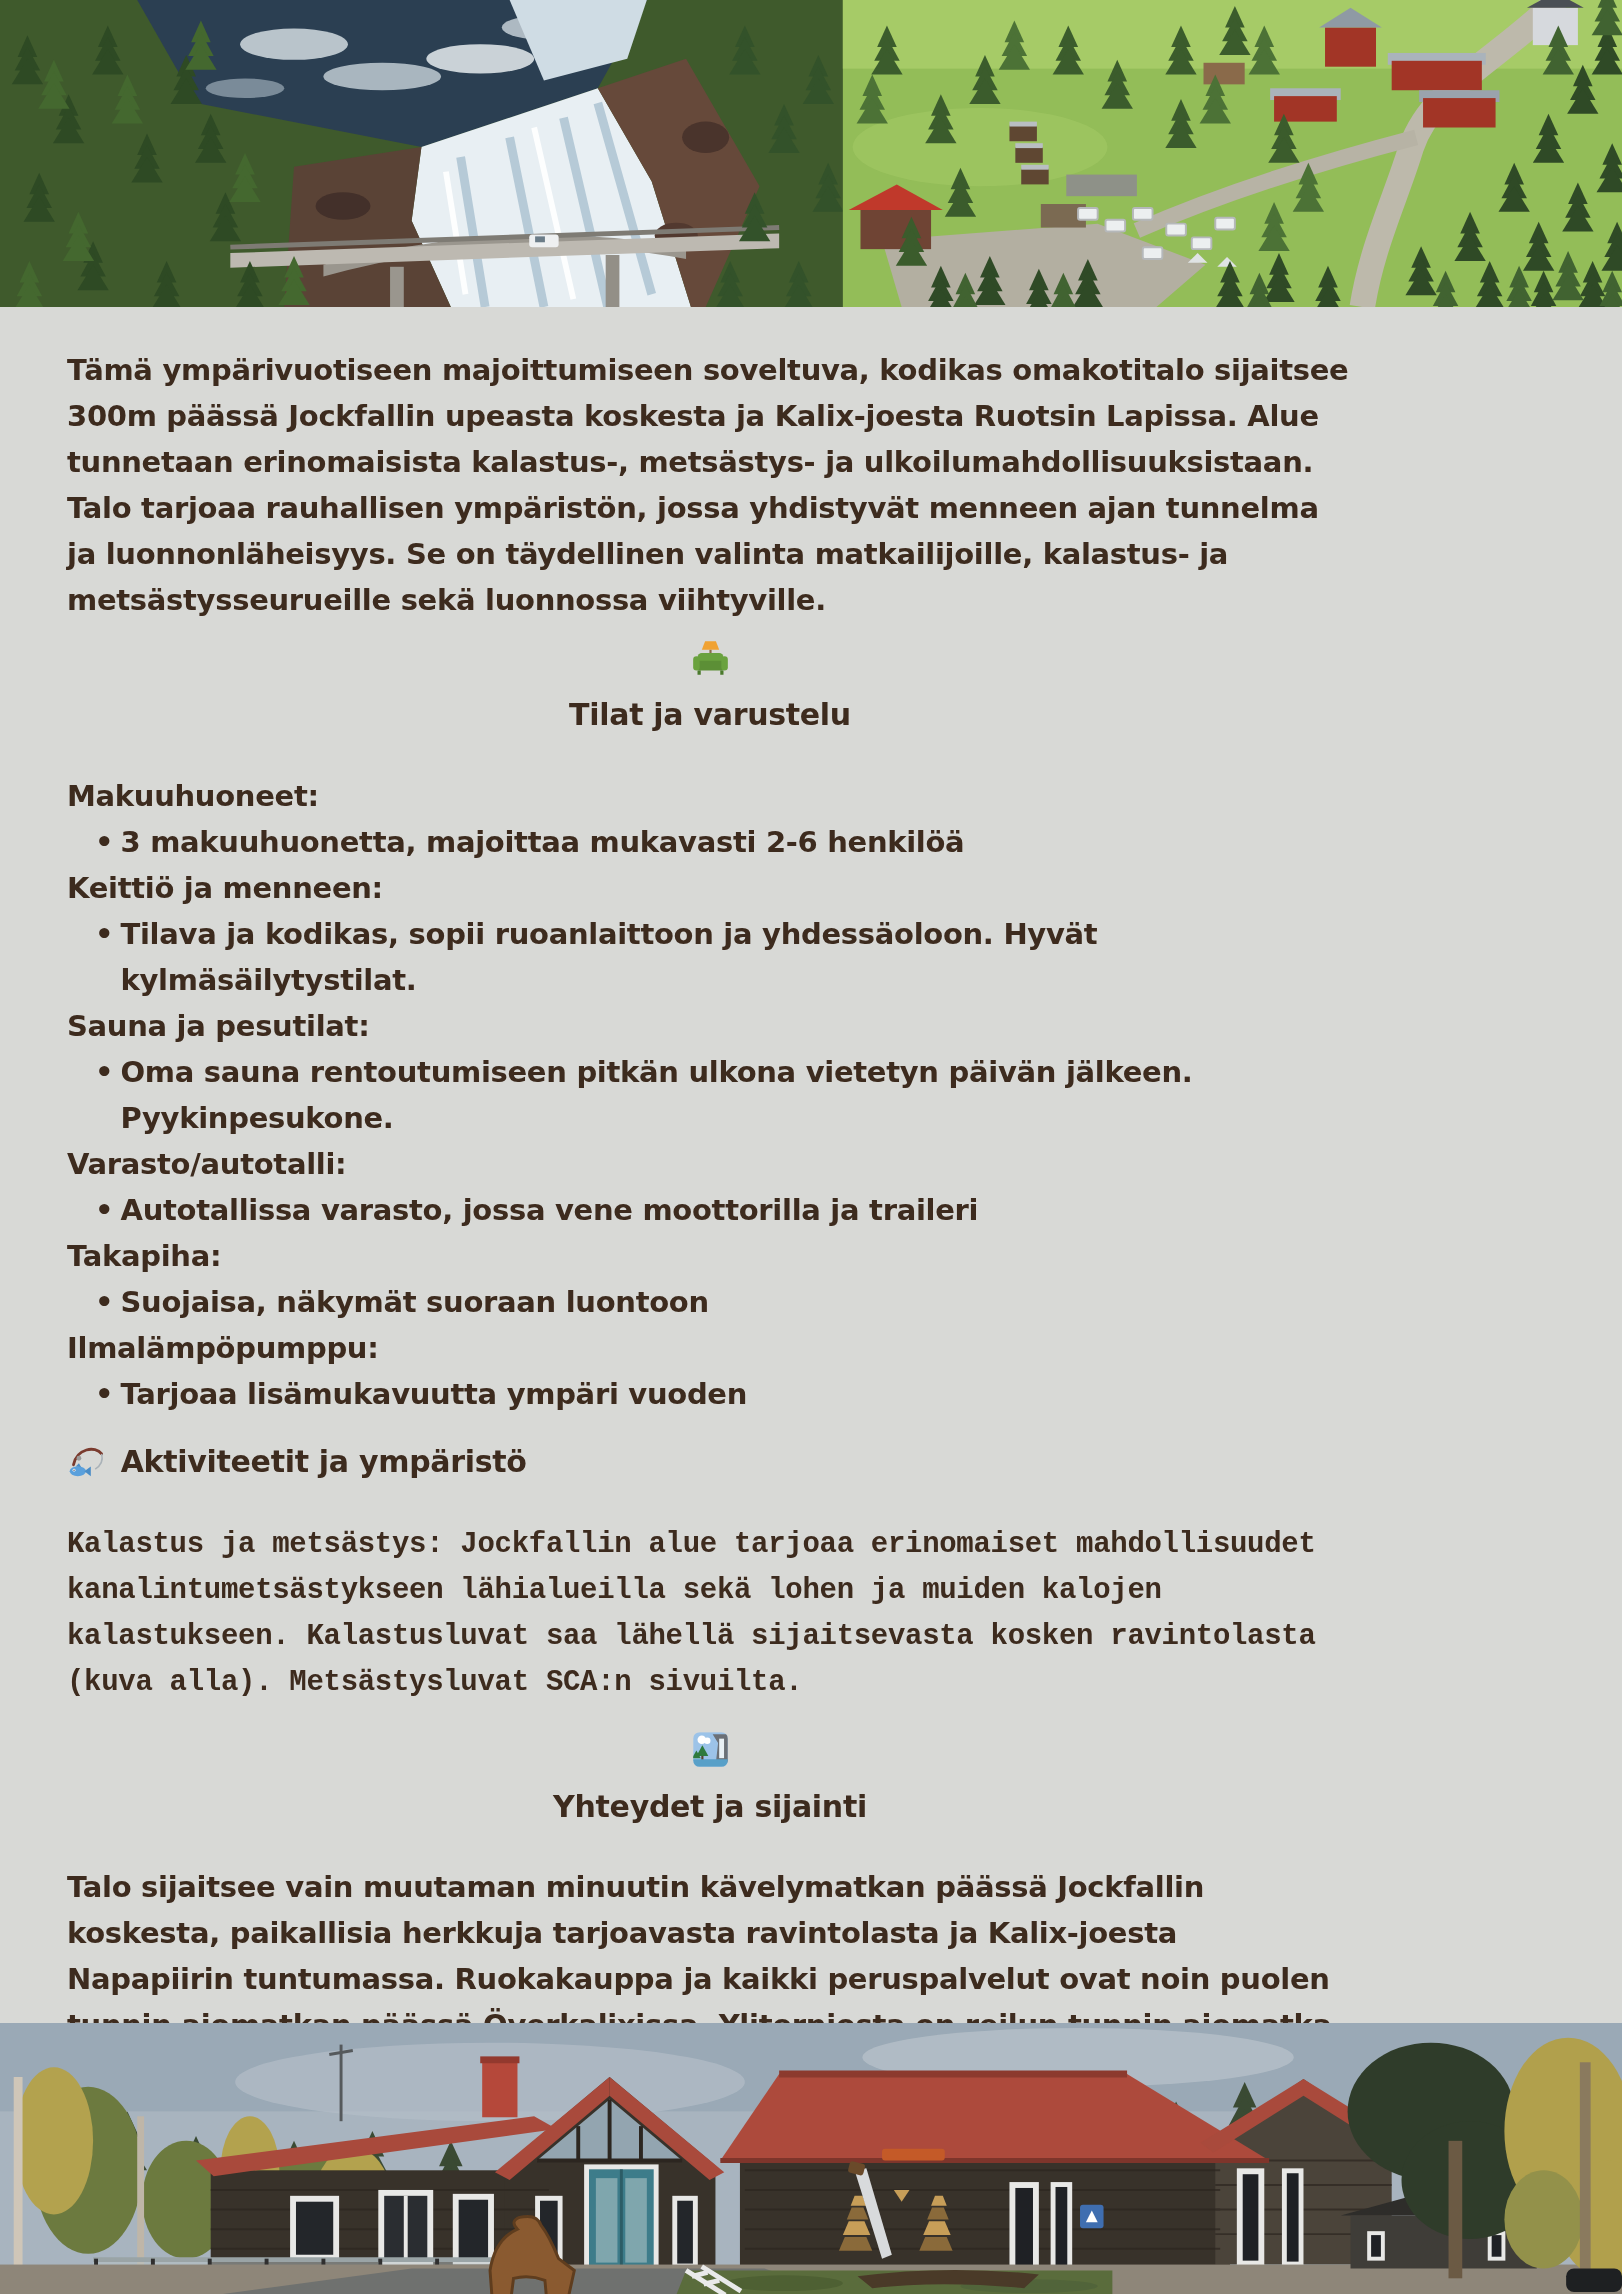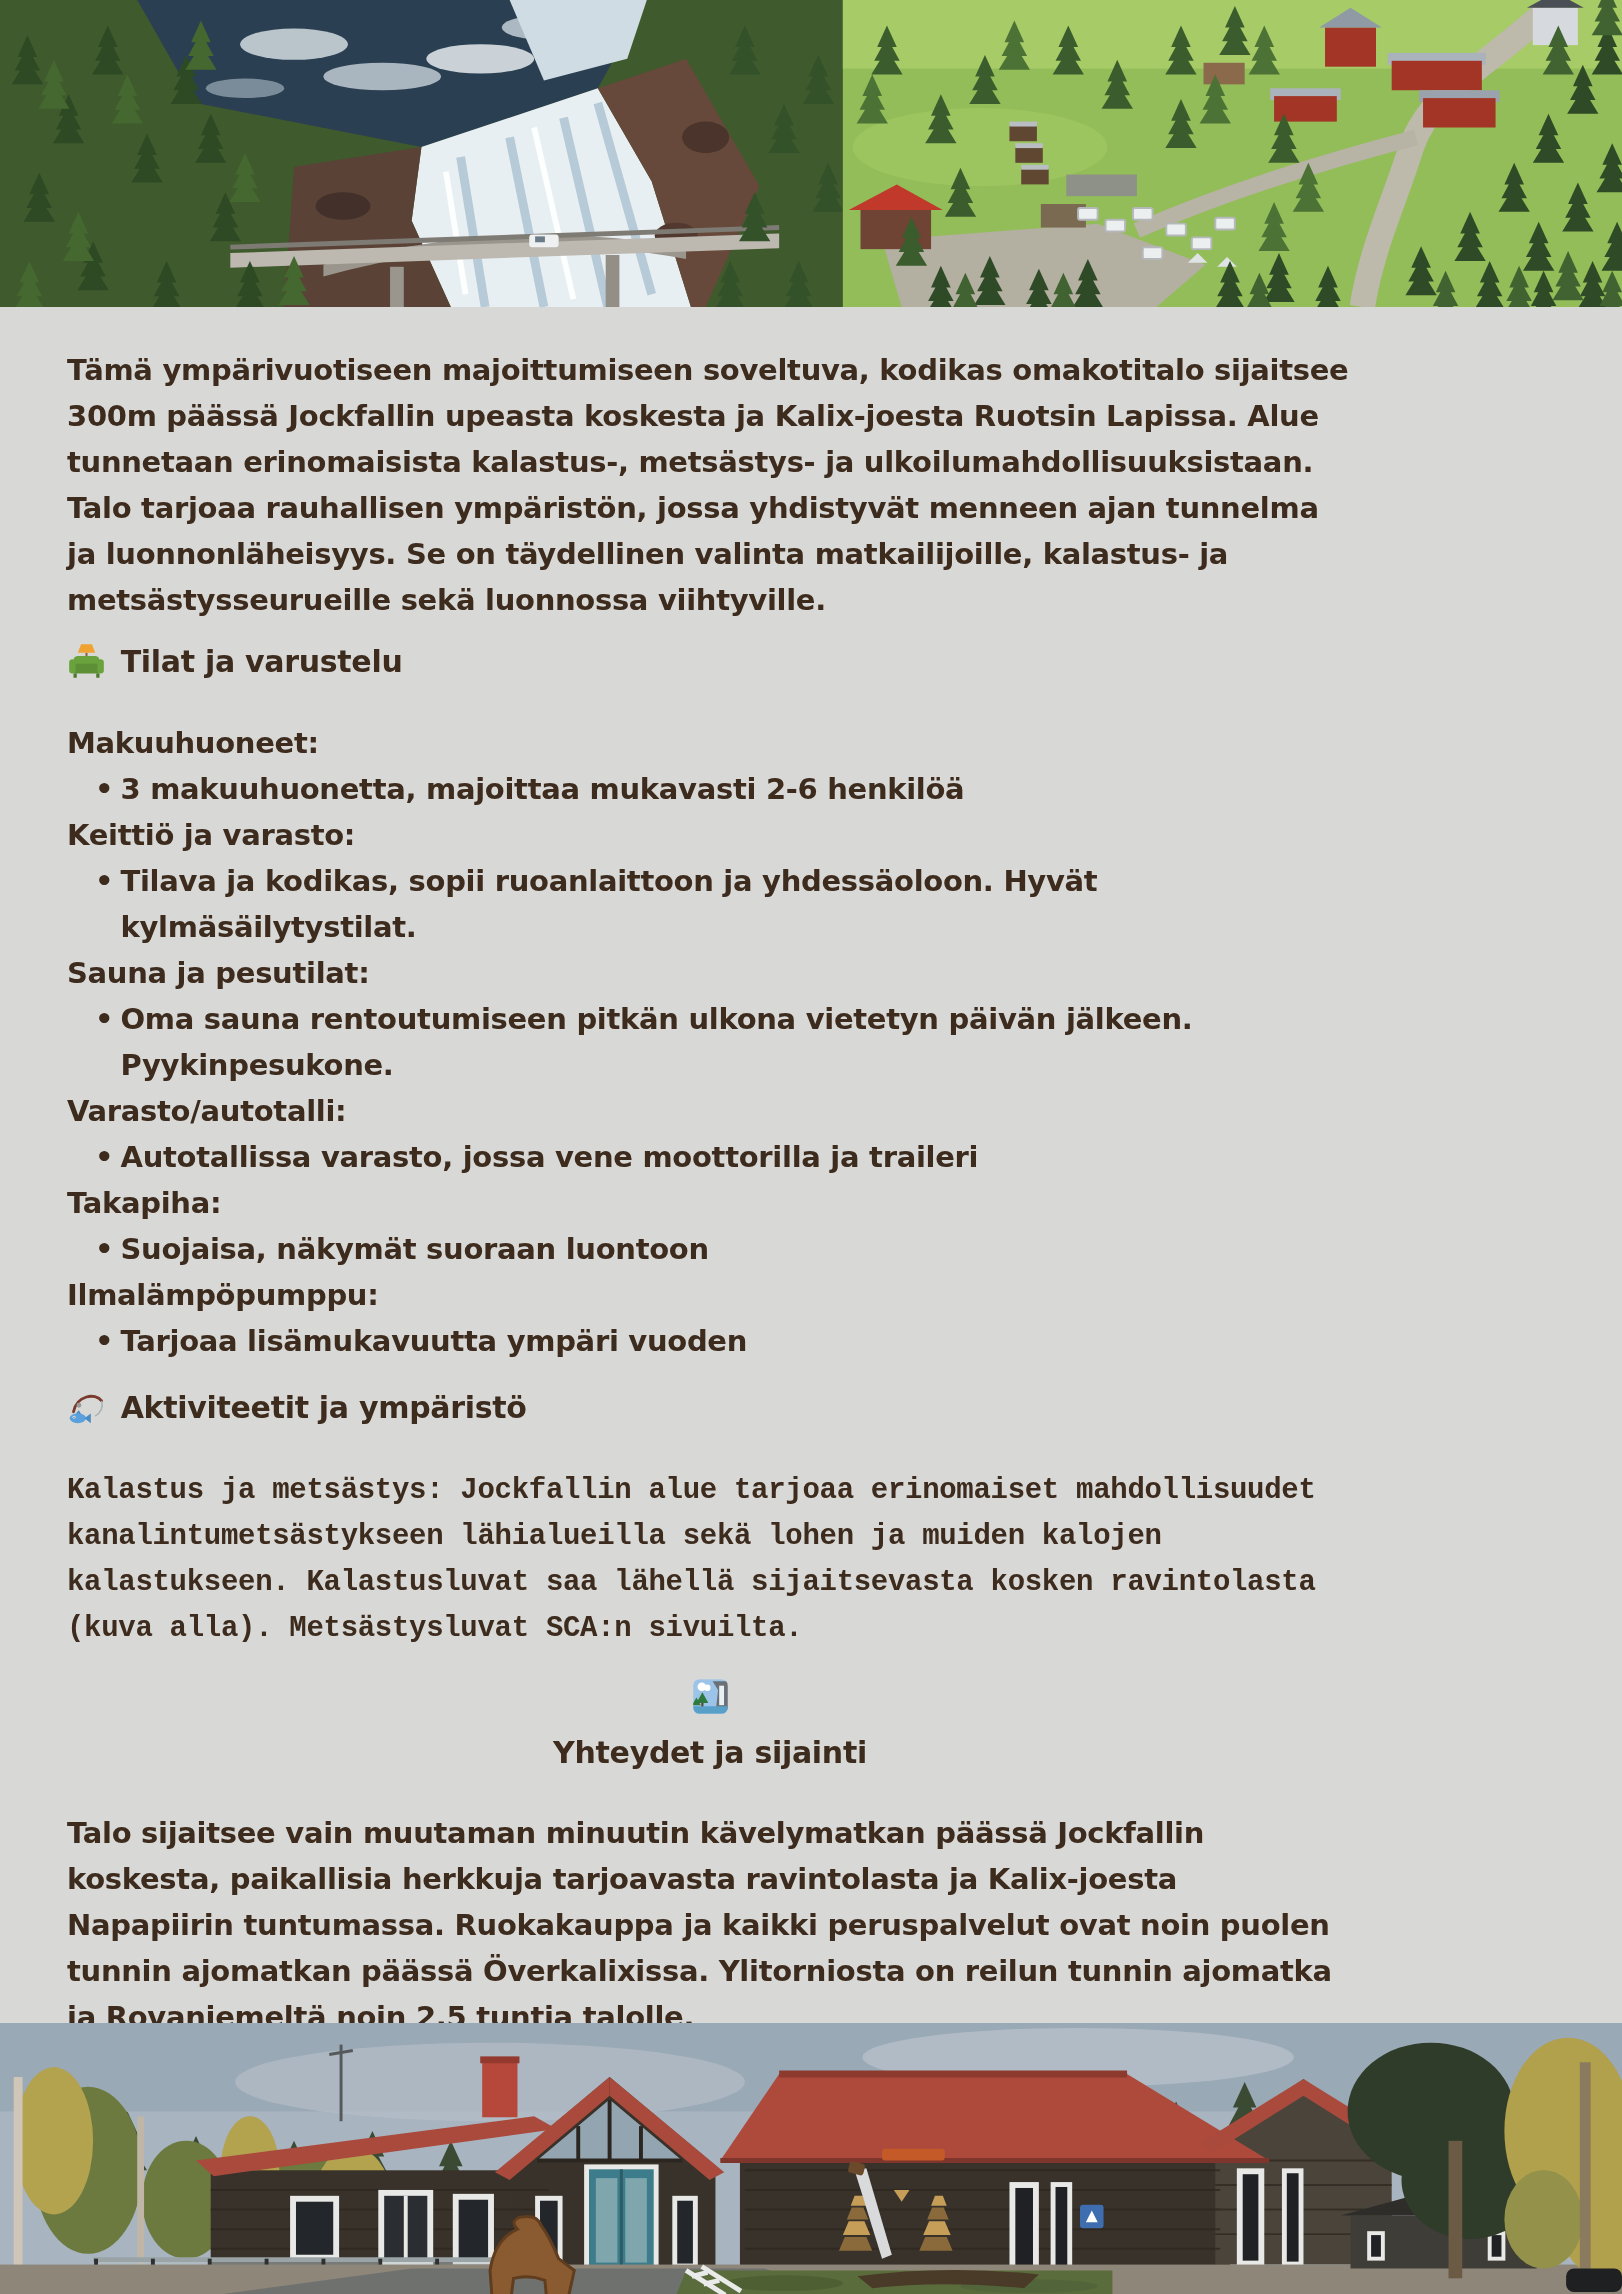--- a/index.html
+++ b/index.html
@@ -21,21 +21,21 @@
     color:#3d2b1e;
     font-weight:700;
     font-size:29px;
     line-height:46px;
     letter-spacing:-0.3px;
   }
   p{margin:0;}
   .para{max-width:1485px;}
   .sec-head{display:flex;align-items:center;gap:14.7px;font-size:30px;}
   .sec-head .emoji{flex:none;width:39px;height:39px;}
-  #head-facilities{margin-top:15.7px;}
+  #head-facilities{margin-top:15.7px;flex-direction:column;}
   #facilities-list{margin-top:35px;}
   .label-row{margin:0;}
   .bullet-row{display:flex;padding-left:28px;}
   .bullet-dot{flex:none;width:25.5px;}
   .bullet-text{flex:1;}
   #head-activities{margin-top:21.6px;text-align:center;}
   #p-activities-1{margin-top:37px;max-width:1441px;font-family:Liberation Mono, monospace;}
   #p-activities-2{margin-top:46px;max-width:1485px;}
   #head-location{margin-top:24.5px;flex-direction:column;}
   #p-location{margin-top:34px;}
@@ -236,21 +236,21 @@
     </svg>
     <span>Tilat ja varustelu</span>
   </div>
 
   <div id="facilities-list">
     <p class="label-row">Makuuhuoneet:</p>
     <div class="bullet-row">
       <span class="bullet-dot">•</span>
       <span class="bullet-text">3 makuuhuonetta, majoittaa mukavasti 2-6 henkilöä</span>
     </div>
-    <p class="label-row">Keittiö ja varasto:</p>
+    <p class="label-row">Keittiö ja menneen:</p>
     <div class="bullet-row">
       <span class="bullet-dot">•</span>
       <span class="bullet-text">Tilava ja kodikas, sopii ruoanlaittoon ja yhdessäoloon. Hyvät kylmäsäilytystilat.</span>
     </div>
     <p class="label-row">Sauna ja pesutilat:</p>
     <div class="bullet-row">
       <span class="bullet-dot">•</span>
       <span class="bullet-text">Oma sauna rentoutumiseen pitkän ulkona vietetyn päivän jälkeen. Pyykinpesukone.</span>
     </div>
     <p class="label-row">Varasto/autotalli:</p>

